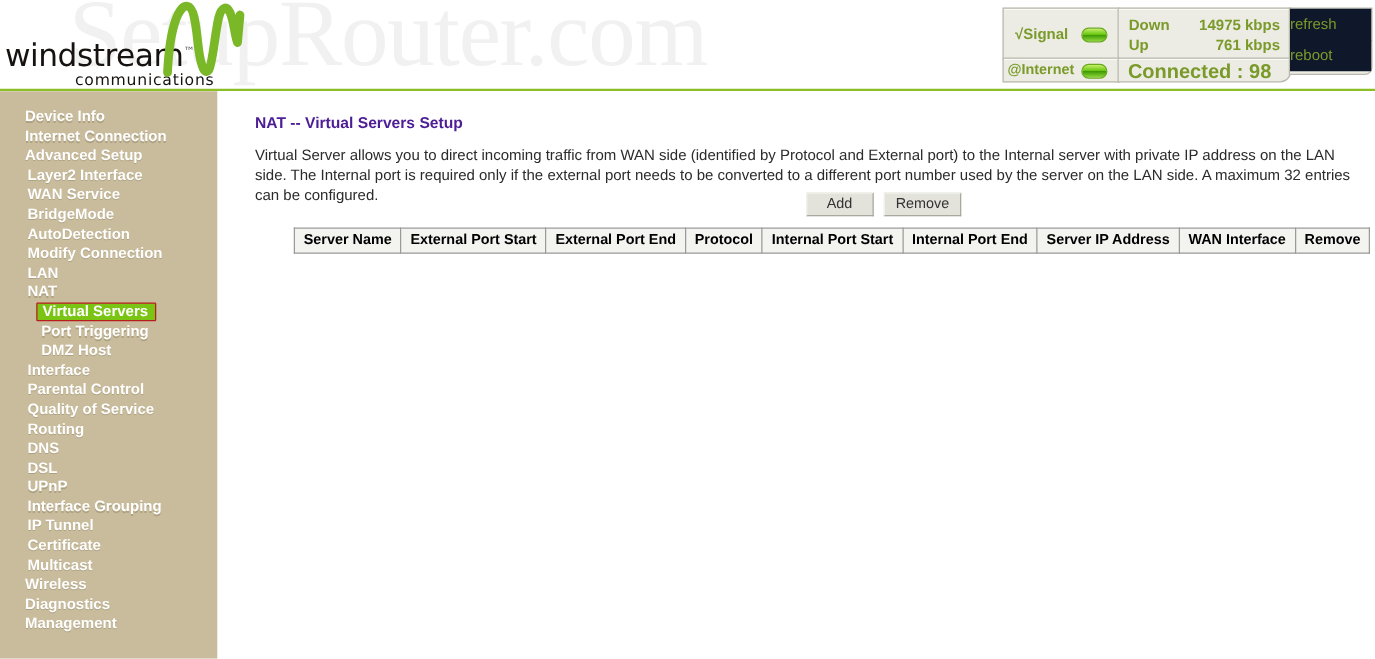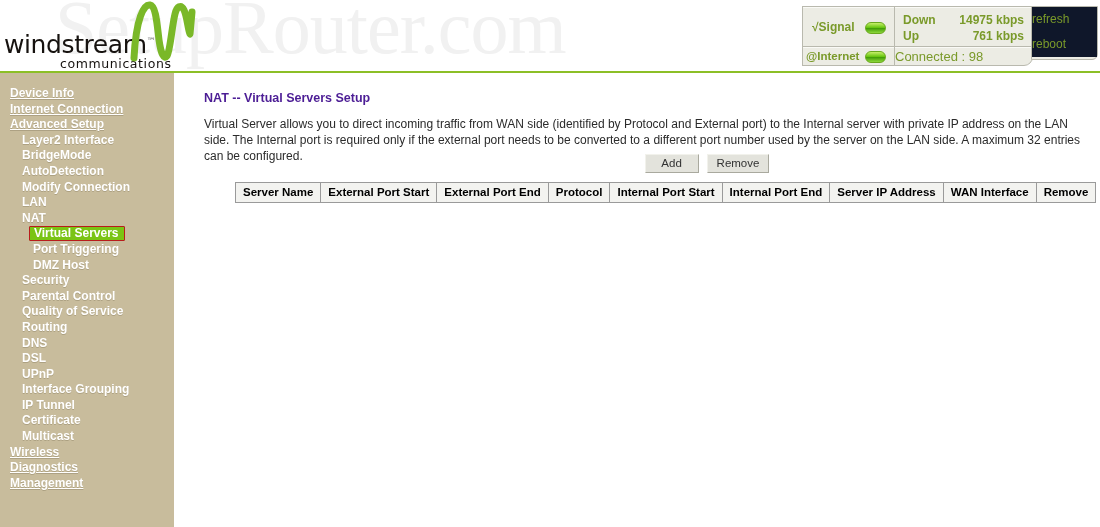--- a/index.html
+++ b/index.html
@@ -147,23 +147,23 @@
     white-space: nowrap;
   }
   #rate-down-label { left: 8px; top: 6px; }
   #rate-down-value { left: 43px; top: 6px; width: 86px; text-align: right; }
   #rate-up-label { left: 8px; top: 22px; }
   #rate-up-value { left: 43px; top: 22px; width: 86px; text-align: right; }
   #connected-text {
     position: absolute;
     left: 0; top: 2px;
     width: 122px;
-    text-align: left;
-    font-size: 13px;
-    font-weight: normal;
+    text-align: right;
+    font-size: 16px;
+    font-weight: bold;
     color: #7a9a2a;
     font-family: "Liberation Sans", sans-serif;
     white-space: nowrap;
     overflow: hidden;
   }
   .hdr-btn {
     position: absolute;
     left: 0;
     width: 65px;
     height: 25px;
@@ -195,21 +195,21 @@
     font-size: 12px;
     font-weight: bold;
     color: #ffffff;
     font-family: "Liberation Sans", sans-serif;
     line-height: 15.6px;
     height: 15.6px;
     white-space: nowrap;
     cursor: pointer;
     text-shadow: 0 1px 0 rgba(140,128,100,0.45);
   }
-  .lvl0 { padding-left: 10px; text-decoration: underline; }
+  .lvl0 { padding-left: 20px; }
   .lvl1 { padding-left: 22px; }
   .lvl2 { padding-left: 33px; }
   .nav-item.active {
     color: #ffffff;
     text-shadow: none;
   }
   .nav-item.active .hl {
     display: inline-block;
     background: #7ac414;
     border: 1px solid #b91c1c;
@@ -335,29 +335,30 @@
   </div>
 
   <div id="green-rule"></div>
 </div>
 
 <nav id="sidebar">
     <div class="nav-item lvl0"><span>Device Info</span></div>
     <div class="nav-item lvl0"><span>Internet Connection</span></div>
     <div class="nav-item lvl0"><span>Advanced Setup</span></div>
     <div class="nav-item lvl1"><span>Layer2 Interface</span></div>
+    <div class="nav-item lvl1"><span>WAN Service</span></div>
     <div class="nav-item lvl1"><span>BridgeMode</span></div>
     <div class="nav-item lvl1"><span>AutoDetection</span></div>
     <div class="nav-item lvl1"><span>Modify Connection</span></div>
     <div class="nav-item lvl1"><span>LAN</span></div>
     <div class="nav-item lvl1"><span>NAT</span></div>
     <div class="nav-item lvl2 active"><span class="hl">Virtual Servers</span></div>
     <div class="nav-item lvl2"><span>Port Triggering</span></div>
     <div class="nav-item lvl2"><span>DMZ Host</span></div>
-    <div class="nav-item lvl1"><span>Security</span></div>
+    <div class="nav-item lvl1"><span>Interface</span></div>
     <div class="nav-item lvl1"><span>Parental Control</span></div>
     <div class="nav-item lvl1"><span>Quality of Service</span></div>
     <div class="nav-item lvl1"><span>Routing</span></div>
     <div class="nav-item lvl1"><span>DNS</span></div>
     <div class="nav-item lvl1"><span>DSL</span></div>
     <div class="nav-item lvl1"><span>UPnP</span></div>
     <div class="nav-item lvl1"><span>Interface Grouping</span></div>
     <div class="nav-item lvl1"><span>IP Tunnel</span></div>
     <div class="nav-item lvl1"><span>Certificate</span></div>
     <div class="nav-item lvl1"><span>Multicast</span></div>

